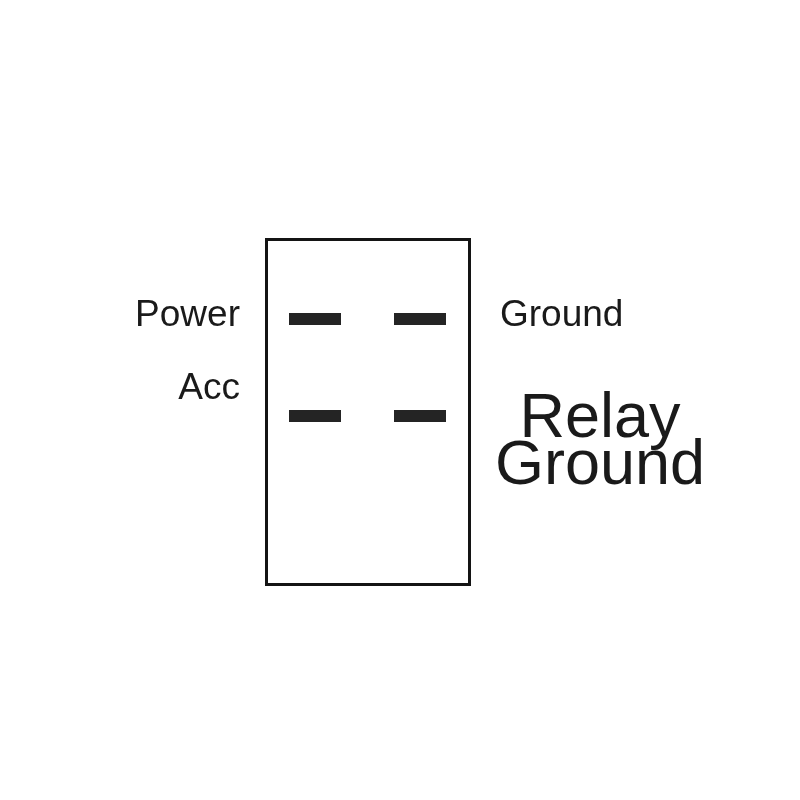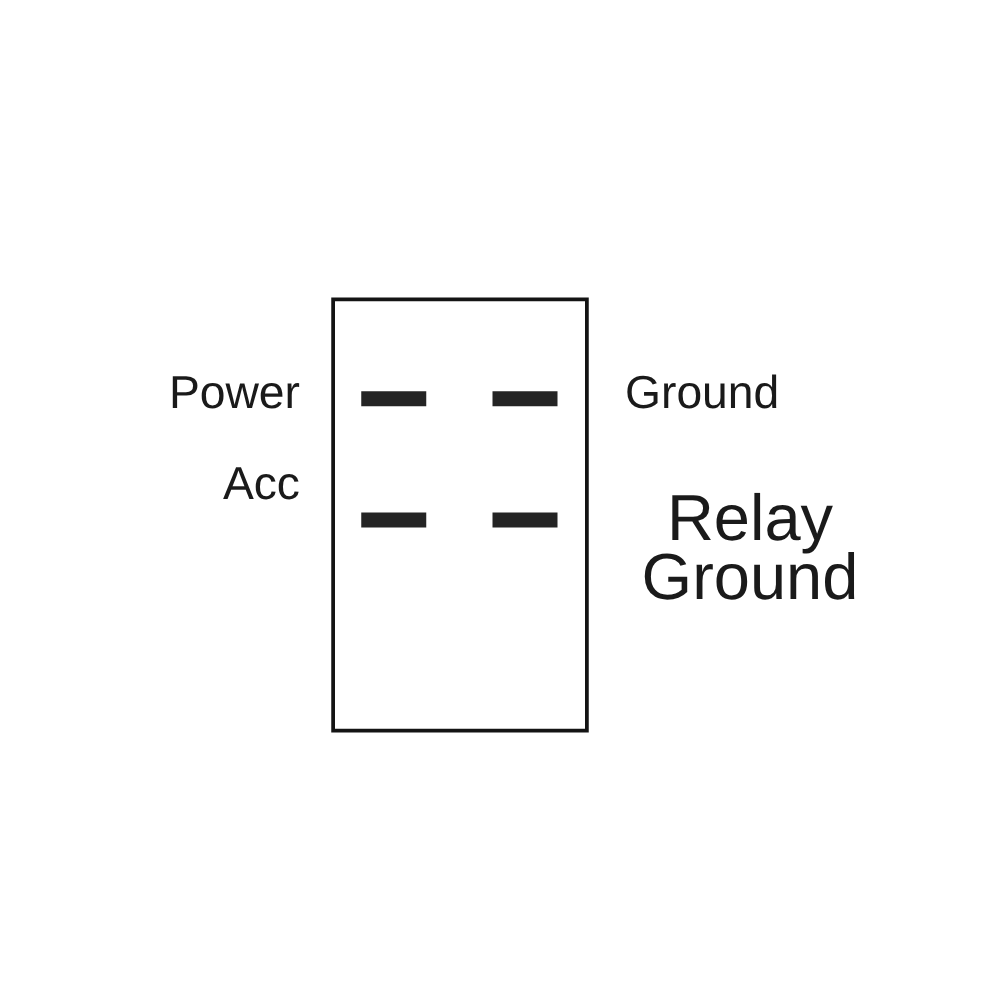--- a/index.html
+++ b/index.html
@@ -65,21 +65,21 @@
   #label-acc   { top: 368px; }
   #label-ground{ top: 295px; }
 
   .label-block {
     position: absolute;
     left: 495px;
     top: 392px;
     width: 210px;
     text-align: center;
     color: #1a1a1a;
-    font-size: 52px;
+    font-size: 63px;
     font-weight: 400;
     line-height: 47px;
     white-space: nowrap;
   }
   .label-block .line { display: block; }
 </style>
 </head>
 <body>
 
 <div id="canvas">

